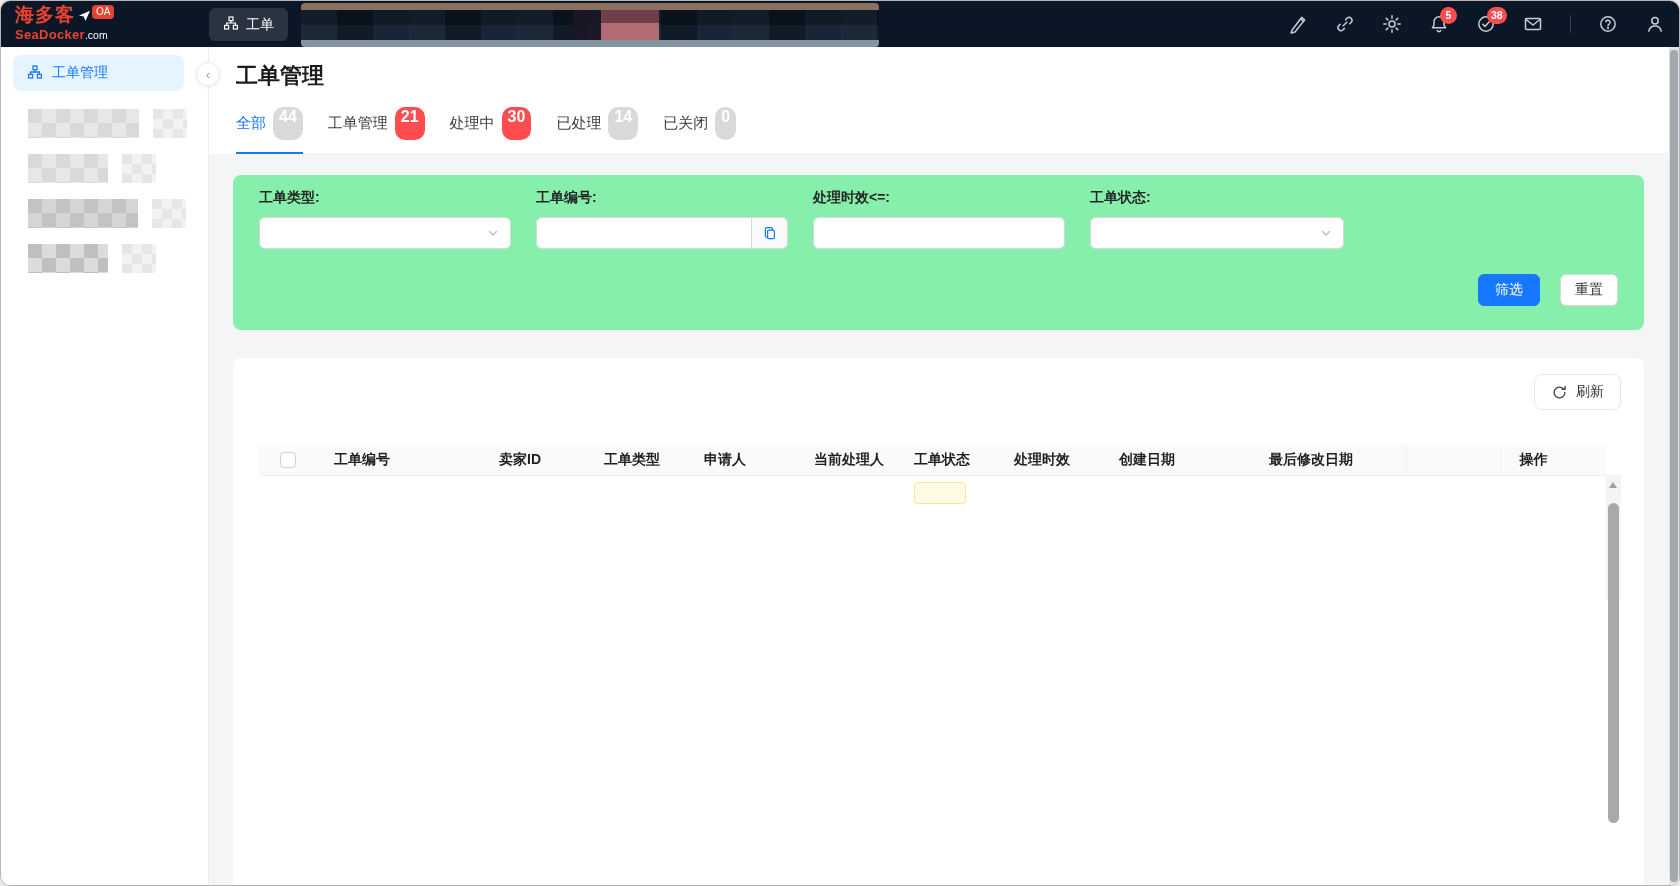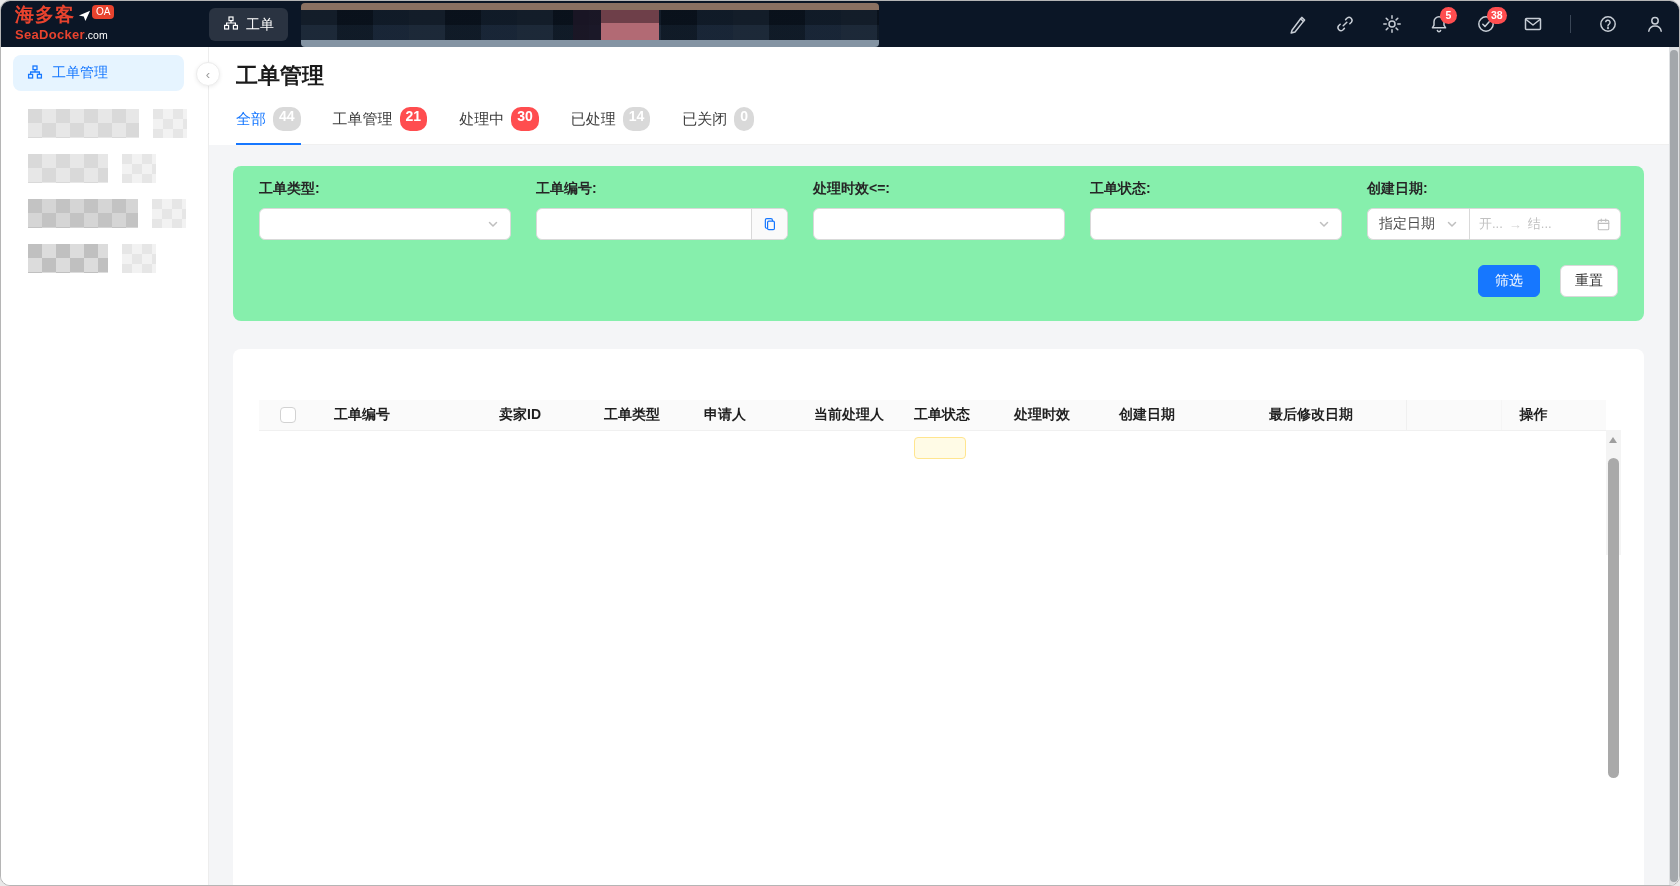--- a/index.html
+++ b/index.html
@@ -58,27 +58,27 @@
   .skel-big { height:29px; background:conic-gradient(#e7e7e7 90deg,#d9d9d9 0 180deg,#e7e7e7 0 270deg,#d9d9d9 0) 0 0/28px 28px; }
   .skel-row:nth-child(3) .skel-big { background:conic-gradient(#d5d5d5 90deg,#c3c3c3 0 180deg,#d5d5d5 0 270deg,#c3c3c3 0) 0 0/28px 28px; }
   .skel-row:nth-child(4) .skel-big { background:conic-gradient(#dcdcdc 90deg,#c0c0c0 0 180deg,#dcdcdc 0 270deg,#c0c0c0 0) 0 0/28px 28px; }
   .skel-small { width:34px; height:29px;
      background:conic-gradient(#f2f2f2 90deg,#e6e6e6 0 180deg,#f2f2f2 0 270deg,#e6e6e6 0) 0 0/20px 20px; }
 
   
   .main { position:absolute; left:208px; top:46px; right:0; bottom:0; background:#f4f5f7; overflow:hidden; }
   .page-header { background:#fff; padding:14px 0 0 27px; }
   .page-title { font-size:22px; font-weight:700; color:#1b1b1b; margin-bottom:16px; }
-  .tabs { display:flex; gap:32px; border-bottom:1px solid #f0f0f0; }
+  .tabs { display:flex; gap:25px; border-bottom:1px solid #f0f0f0; }
   .tab { position:relative; display:flex; align-items:center; gap:7px; padding-bottom:13px;
          font-size:15px; color:#3d3d3d; font-weight:500; cursor:pointer; }
   .tab.active { color:#1677ff; }
   .tab.active::after { content:""; position:absolute; left:0; right:0; bottom:-1px; height:2px; background:#1677ff; }
-  .count-badge { font-size:14px; font-weight:600; color:#fff; background:#d9d9d9; border-radius:10px;
-                 height:24px; line-height:19px; min-width:19px; text-align:center; padding:0 6px; }
+  .count-badge { font-size:16px; font-weight:600; color:#fff; background:#d9d9d9; border-radius:10px;
+                 height:33px; line-height:19px; min-width:19px; text-align:center; padding:0 6px; }
   .count-badge.red { background:#ff4d4f; }
 
   .content { padding:21px 35px 0 24px; }
 
   
   .filter-card { background:#86efac; border-radius:8px; padding:14px 26px 24px 26px; }
   .filter-row { display:flex; gap:25px; }
   .field { width:252px; flex:0 0 252px; }
   .field:last-child { flex:0 0 254px; }
   .field-label { font-size:14px; font-weight:600; color:#262626; margin-bottom:10px; }
@@ -336,52 +336,37 @@
             <div class="field-label">工单状态:</div>
             <div class="control select">
               <span></span>
               <span>
                   <svg width="12" height="12" viewBox="0 0 12 12">
                     <path d="M2.5 4.5 L6 8 L9.5 4.5"></path>
                   </svg>
                 </span>
             </div>
           </div>
-          <div class="field">
-            <div class="field-label">创建日期:</div>
-            <div class="date-group">
-              <div class="control select date-mode">
-                <span>指定日期</span>
-                <span>
-                    <svg width="12" height="12" viewBox="0 0 12 12">
-                      <path d="M2.5 4.5 L6 8 L9.5 4.5"></path>
-                    </svg>
-                  </span>
-              </div>
-              <div class="control date-range">
-                <span class="date-ph">开...</span>
-                <span class="date-arrow">→</span>
-                <span class="date-ph">结...</span>
-                <span class="ctrl-icon" style="margin-left:auto">
-                  <svg width="15" height="15" viewBox="0 0 20 20">
-                      <rect x="3" y="4.5" width="14" height="12.5" rx="1.5"></rect>
-                      <path d="M3 8.5 h14 M7 2.8v3M13 2.8v3"></path>
-                    </svg>
-                </span>
-              </div>
-            </div>
-          </div>
         </div>
         <div class="filter-actions">
           <button class="btn btn-primary">筛选</button>
           <button class="btn btn-default">重置</button>
         </div>
       </section>
 
       <section class="table-card">
+        <div class="table-toolbar">
+          <button class="refresh-btn">
+            <svg width="17" height="17" viewBox="0 0 20 20">
+                <path d="M16.3 10 a6.3 6.3 0 1 1 -1.6-4.2"></path>
+                <path d="M16.6 2.8 v3.4 h-3.4"></path>
+              </svg>
+            <span>刷新</span>
+          </button>
+        </div>
 
         <div class="table-area">
           <table>
             <colgroup>
               <col class="c-sel">
                 <col class="c-no">
                 <col class="c-seller">
                 <col class="c-type">
                 <col class="c-app">
               <col class="c-handler">

